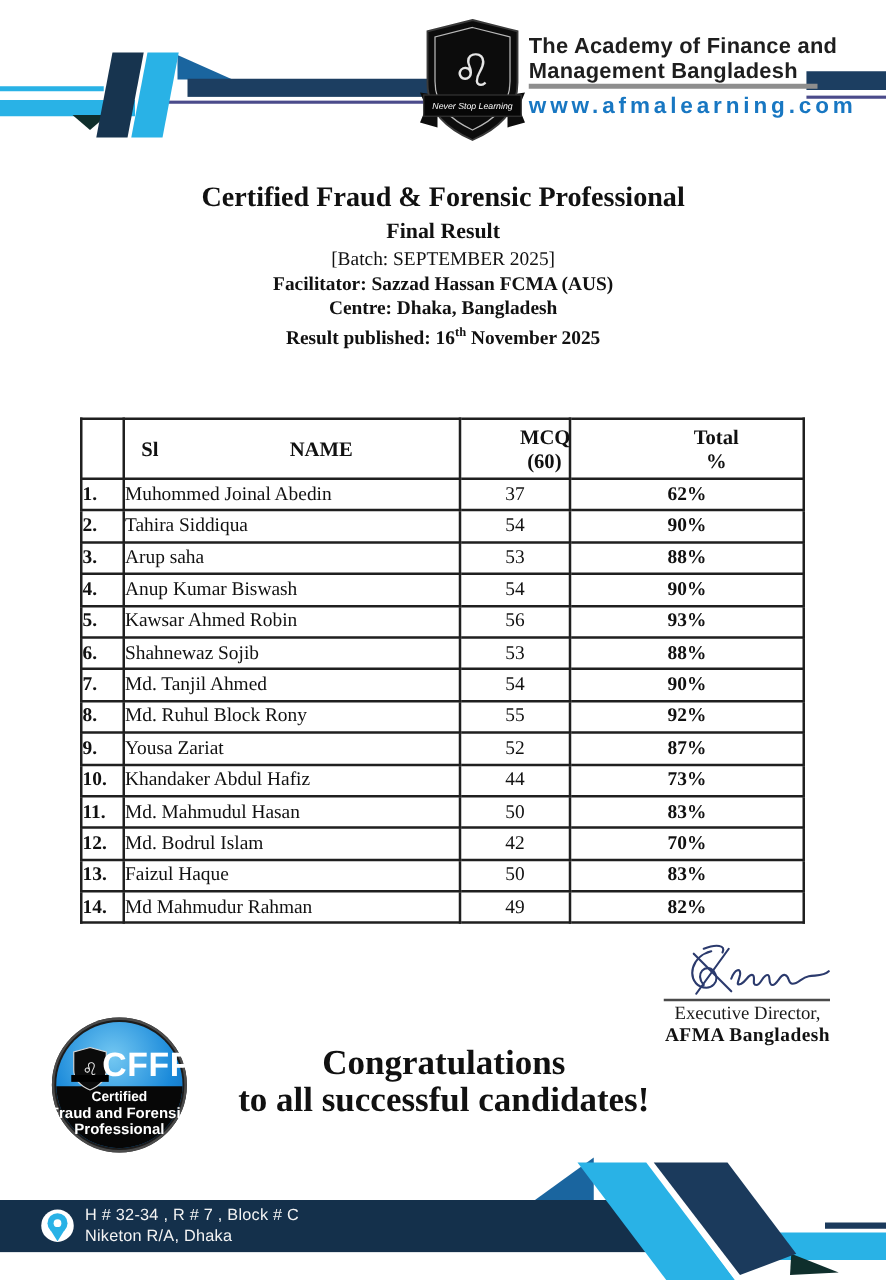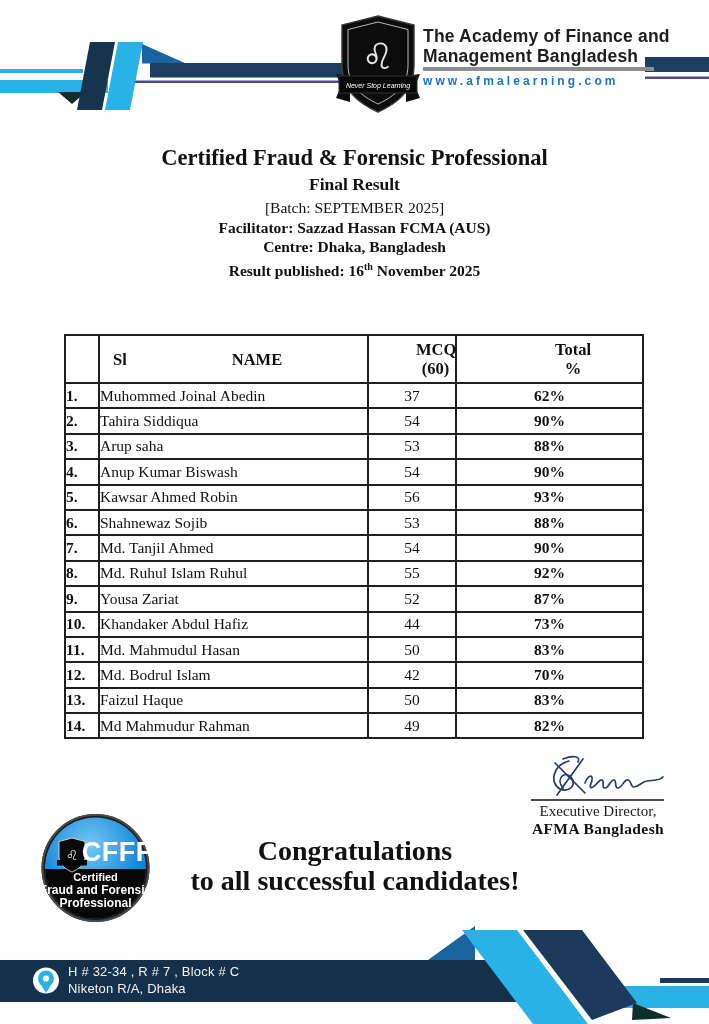--- a/index.html
+++ b/index.html
@@ -5,21 +5,21 @@
   html,body{margin:0;padding:0;background:#fff;}
   #page{position:relative;width:709px;height:1024px;background:#fff;overflow:hidden;
         font-family:"Liberation Serif",serif;color:#111;}
   .abs{position:absolute;}
 
   
   .brand-text{position:absolute;left:423px;top:26px;width:240px;font-family:"Liberation Sans",sans-serif;}
   .brand-line{font-size:17.5px;font-weight:bold;color:#1e1e1e;line-height:20px;letter-spacing:.2px;white-space:nowrap;}
   .brand-rule{position:absolute;left:423px;top:67px;width:231px;height:4px;background:#8e8e8e;}
   .brand-site{position:absolute;left:423px;top:74px;width:240px;font-family:"Liberation Sans",sans-serif;
-              font-size:12px;font-weight:bold;color:#1877c2;letter-spacing:3.1px;white-space:nowrap;}
+              font-size:18px;font-weight:bold;color:#1877c2;letter-spacing:3.1px;white-space:nowrap;}
 
   
   .title-block{position:absolute;left:0;top:145px;width:709px;text-align:center;}
   .doc-title{font-size:22.5px;font-weight:bold;line-height:26px;margin:0;}
   .doc-sub{font-size:17.5px;font-weight:bold;line-height:21px;margin-top:3px;}
   .doc-batch{font-size:15.5px;line-height:19.5px;margin-top:3px;}
   .doc-meta{font-size:15.5px;font-weight:bold;line-height:19.5px;}
   .doc-meta sup{font-size:10px;}
 
   
@@ -155,21 +155,21 @@
           <td class="col-total">88%</td>
         </tr>
         <tr>
           <td class="col-sl">7.</td>
           <td class="col-name">Md. Tanjil Ahmed</td>
           <td class="col-mcq">54</td>
           <td class="col-total">90%</td>
         </tr>
         <tr>
           <td class="col-sl">8.</td>
-          <td class="col-name">Md. Ruhul Islam Ruhul</td>
+          <td class="col-name">Md. Ruhul Block Rony</td>
           <td class="col-mcq">55</td>
           <td class="col-total">92%</td>
         </tr>
         <tr>
           <td class="col-sl">9.</td>
           <td class="col-name">Yousa Zariat</td>
           <td class="col-mcq">52</td>
           <td class="col-total">87%</td>
         </tr>
         <tr>

